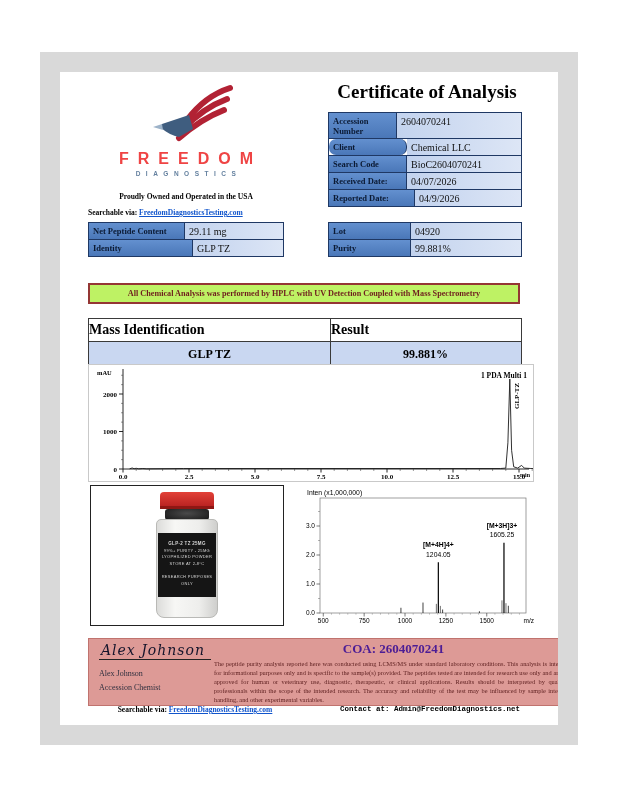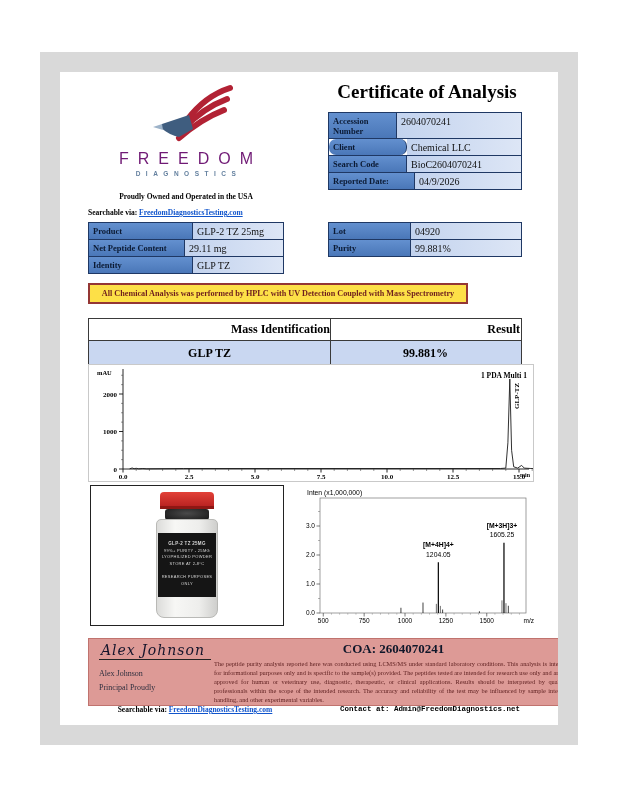--- a/index.html
+++ b/index.html
@@ -1,41 +1,41 @@
 <!DOCTYPE html>
 <html><head>
 <meta charset="utf-8">
 <style>
   html,body{margin:0;padding:0;background:#ffffff;width:618px;height:800px;font-family:"Liberation Serif",serif;}
   .frame{position:absolute;left:40px;top:52px;width:538px;height:693px;background:#d9d9d9;}
   .page{position:absolute;left:20px;top:20px;width:498px;height:653px;background:#ffffff;overflow:hidden;}
 
   
   .logo-wrap{position:absolute;left:20px;top:12px;width:212px;text-align:center;}
-  .brand{font-family:"Liberation Sans",sans-serif;font-weight:400;font-size:16px;letter-spacing:9px;color:#701a75;padding-left:9px;}
+  .brand{font-family:"Liberation Sans",sans-serif;font-weight:700;font-size:16px;letter-spacing:9px;color:#ef4444;padding-left:9px;}
   .subbrand{font-family:"Liberation Sans",sans-serif;font-weight:600;font-size:6.5px;letter-spacing:5.5px;color:#64809f;padding-left:5px;margin-top:2px;}
   .tagline{font-weight:700;font-size:7.5px;color:#000;margin-top:15px;}
   .searchable{font-weight:700;font-size:7.5px;color:#000;margin-top:7px;text-align:left;margin-left:8px;}
   a.doclink{color:#1155cc;text-decoration:underline;font-weight:700;}
 
   .coa-title{position:absolute;left:268px;top:9px;width:198px;text-align:center;font-size:19px;font-weight:700;color:#000;}
 
   
   .kv{position:absolute;border:1.5px solid #1f3864;}
   .kv-row{display:flex;border-bottom:1px solid #1f3864;}
   .kv-row:last-child{border-bottom:none;}
   .kv-label{background:linear-gradient(180deg,#6390cf,#4a77b8);border-right:1.5px solid #1f3864;font-weight:700;font-size:8.5px;color:#0b1a33;padding:2.5px 4px;box-sizing:border-box;flex:0 0 auto;}
   .kv-value{background:linear-gradient(90deg,#c3d3ee,#dde6f6);font-size:10px;color:#111;padding:2.5px 4px;box-sizing:border-box;flex:1 1 auto;}
 
-  .banner{position:absolute;left:28px;top:211px;width:380px;height:21px;background:#fde047;border:2px solid #943634;box-sizing:border-box;display:flex;align-items:center;justify-content:center;font-weight:700;font-size:8.2px;color:#6e1e1e;}
+  .banner{position:absolute;left:28px;top:211px;width:432px;height:21px;background:#bef264;border:2px solid #943634;box-sizing:border-box;display:flex;align-items:center;justify-content:center;font-weight:700;font-size:8.2px;color:#6e1e1e;}
 
   
   .result{position:absolute;left:28px;top:246px;width:432px;border:1px solid #3a3a3a;}
   .res-head{display:flex;border-bottom:1px solid #3a3a3a;background:#ffffff;}
-  .res-head div{font-weight:700;font-size:12px;text-align:right;padding:3px 0;box-sizing:border-box;}
+  .res-head div{font-weight:700;font-size:14px;text-align:left;padding:3px 0;box-sizing:border-box;}
   .res-row{display:flex;background:#c9d7f1;}
   .res-row div{font-weight:700;font-size:12px;text-align:center;padding:5px 0;box-sizing:border-box;}
   .col-a{width:242px;border-right:1px solid #3a3a3a;}
   .col-b{width:189px;}
 
   .chrom-box{position:absolute;left:28px;top:292px;width:444px;height:116px;border:1px solid #c9c9c9;box-sizing:content-box;background:#fff;}
 
   
   .vial-box{position:absolute;left:30px;top:413px;width:192px;height:139px;border:1.2px solid #222;background:#fff;}
   .vial{position:absolute;left:64px;top:6px;width:64px;height:126px;}
@@ -48,21 +48,21 @@
   .vlabel div:first-child{font-weight:700;font-size:4.5px;}
   .vlabel div:last-child{margin-top:6px;}
 
   .ms-box{position:absolute;left:238px;top:415px;width:237px;height:138px;background:#fff;}
 
   
   .sig-block{position:absolute;left:28px;top:566px;width:492px;height:68px;background:#dd9a96;border:1px solid #c0736e;box-sizing:border-box;}
   .sig-script{position:absolute;left:10px;top:3px;font-family:"DejaVu Serif",serif;font-style:italic;font-size:14px;color:#14142b;border-bottom:1px solid #222;padding:0 6px 1px 2px;letter-spacing:1px;}
   .sig-name{position:absolute;left:10px;top:30px;font-size:8px;color:#30303f;}
   .sig-title{position:absolute;left:10px;top:44px;font-size:8px;color:#30303f;}
-  .coa-head{position:absolute;left:125px;right:6px;top:2px;text-align:center;font-weight:700;font-size:13px;color:#0f172a;}
+  .coa-head{position:absolute;left:125px;right:6px;top:2px;text-align:center;font-weight:700;font-size:13px;color:#4c1d95;}
   .disclaimer{position:absolute;left:125px;right:8px;top:21px;font-size:6.35px;line-height:1.4;text-align:justify;color:#5d1f1f;}
 
   .footer{position:absolute;left:0;top:633px;width:498px;font-weight:700;font-size:7.5px;color:#000;}
   .footer .f-left{position:absolute;left:30px;width:210px;text-align:center;}
   .footer .f-right{position:absolute;left:280px;width:185px;text-align:left;font-family:Liberation Mono, monospace;}
 
   text{font-family:"Liberation Serif",serif;}
   .ms-box text{font-family:"Liberation Sans",sans-serif;}
 </style>
 </head>
@@ -99,29 +99,29 @@
           <div class="kv-label" style="width: 78px; border-radius: 7px;">Client</div>
           <div class="kv-value">Chemical LLC</div>
         </div>
         <div class="kv-row">
           <div class="kv-label" style="width: 78px;">Search Code</div>
           <div class="kv-value">BioC2604070241</div>
         </div>
       </div>
     <div class="kv" id="tbl-dates" style="left:268px;top:100px;width:192px;">
         <div class="kv-row">
+          <div class="kv-label" style="width: 78px;">Received Date:</div>
+          <div class="kv-value">04/07/2026</div>
+        </div>
+        <div class="kv-row">
           <div class="kv-label" style="width: 86px;">Reported Date:</div>
           <div class="kv-value">04/9/2026</div>
         </div>
       </div>
     <div class="kv" id="tbl-product" style="left:28px;top:150px;width:194px;">
-        <div class="kv-row">
-          <div class="kv-label" style="width: 104px;">Product</div>
-          <div class="kv-value">GLP-2 TZ 25mg</div>
-        </div>
         <div class="kv-row">
           <div class="kv-label" style="width: 96px;">Net Peptide Content</div>
           <div class="kv-value">29.11 mg</div>
         </div>
         <div class="kv-row">
           <div class="kv-label" style="width: 104px;">Identity</div>
           <div class="kv-value">GLP TZ</div>
         </div>
       </div>
     <div class="kv" id="tbl-lot" style="left:268px;top:150px;width:192px;">
@@ -286,21 +286,21 @@
           <line x1="203.9671225" y1="126" x2="203.9671225" y2="113.3676" stroke="#111" stroke-width="0.6"></line>
           <line x1="207.9671225" y1="126" x2="207.9671225" y2="116.1748" stroke="#111" stroke-width="0.6"></line>
           <text x="204" y="40.82000000000001" text-anchor="middle" font-size="6.8" font-weight="bold">[M+3H]3+</text>
           <text x="204" y="50.32000000000001" text-anchor="middle" font-size="6.8">1605.25</text>
           <line x1="210.34047999999999" y1="126" x2="210.34047999999999" y2="118.75" stroke="#111" stroke-width="0.8"></line>
         </svg></div>
 
     <div class="sig-block">
       <div class="sig-script">Alex Johnson</div>
       <div class="sig-name">Alex Johnson</div>
-      <div class="sig-title">Principal Proudly</div>
+      <div class="sig-title">Accession Chemist</div>
       <div class="coa-head">COA: 2604070241</div>
       <div class="disclaimer">The peptide purity analysis reported here was conducted using LCMS/MS under standard laboratory conditions. This analysis is intended for informational purposes only and is specific to the sample(s) provided. The peptides tested are intended for research use only and are not approved for human or veterinary use, diagnostic, therapeutic, or clinical applications. Results should be interpreted by qualified professionals within the scope of the intended research. The accuracy and reliability of the test may be influenced by sample integrity, handling, and other experimental variables.</div>
     </div>
 
     <div class="footer">
       <div class="f-left">
         <span>Searchable via:</span>
         <a class="doclink" href="#">FreedomDiagnosticsTesting.com</a>
       </div>
       <div class="f-right">Contact at: Admin@FreedomDiagnostics.net</div>

